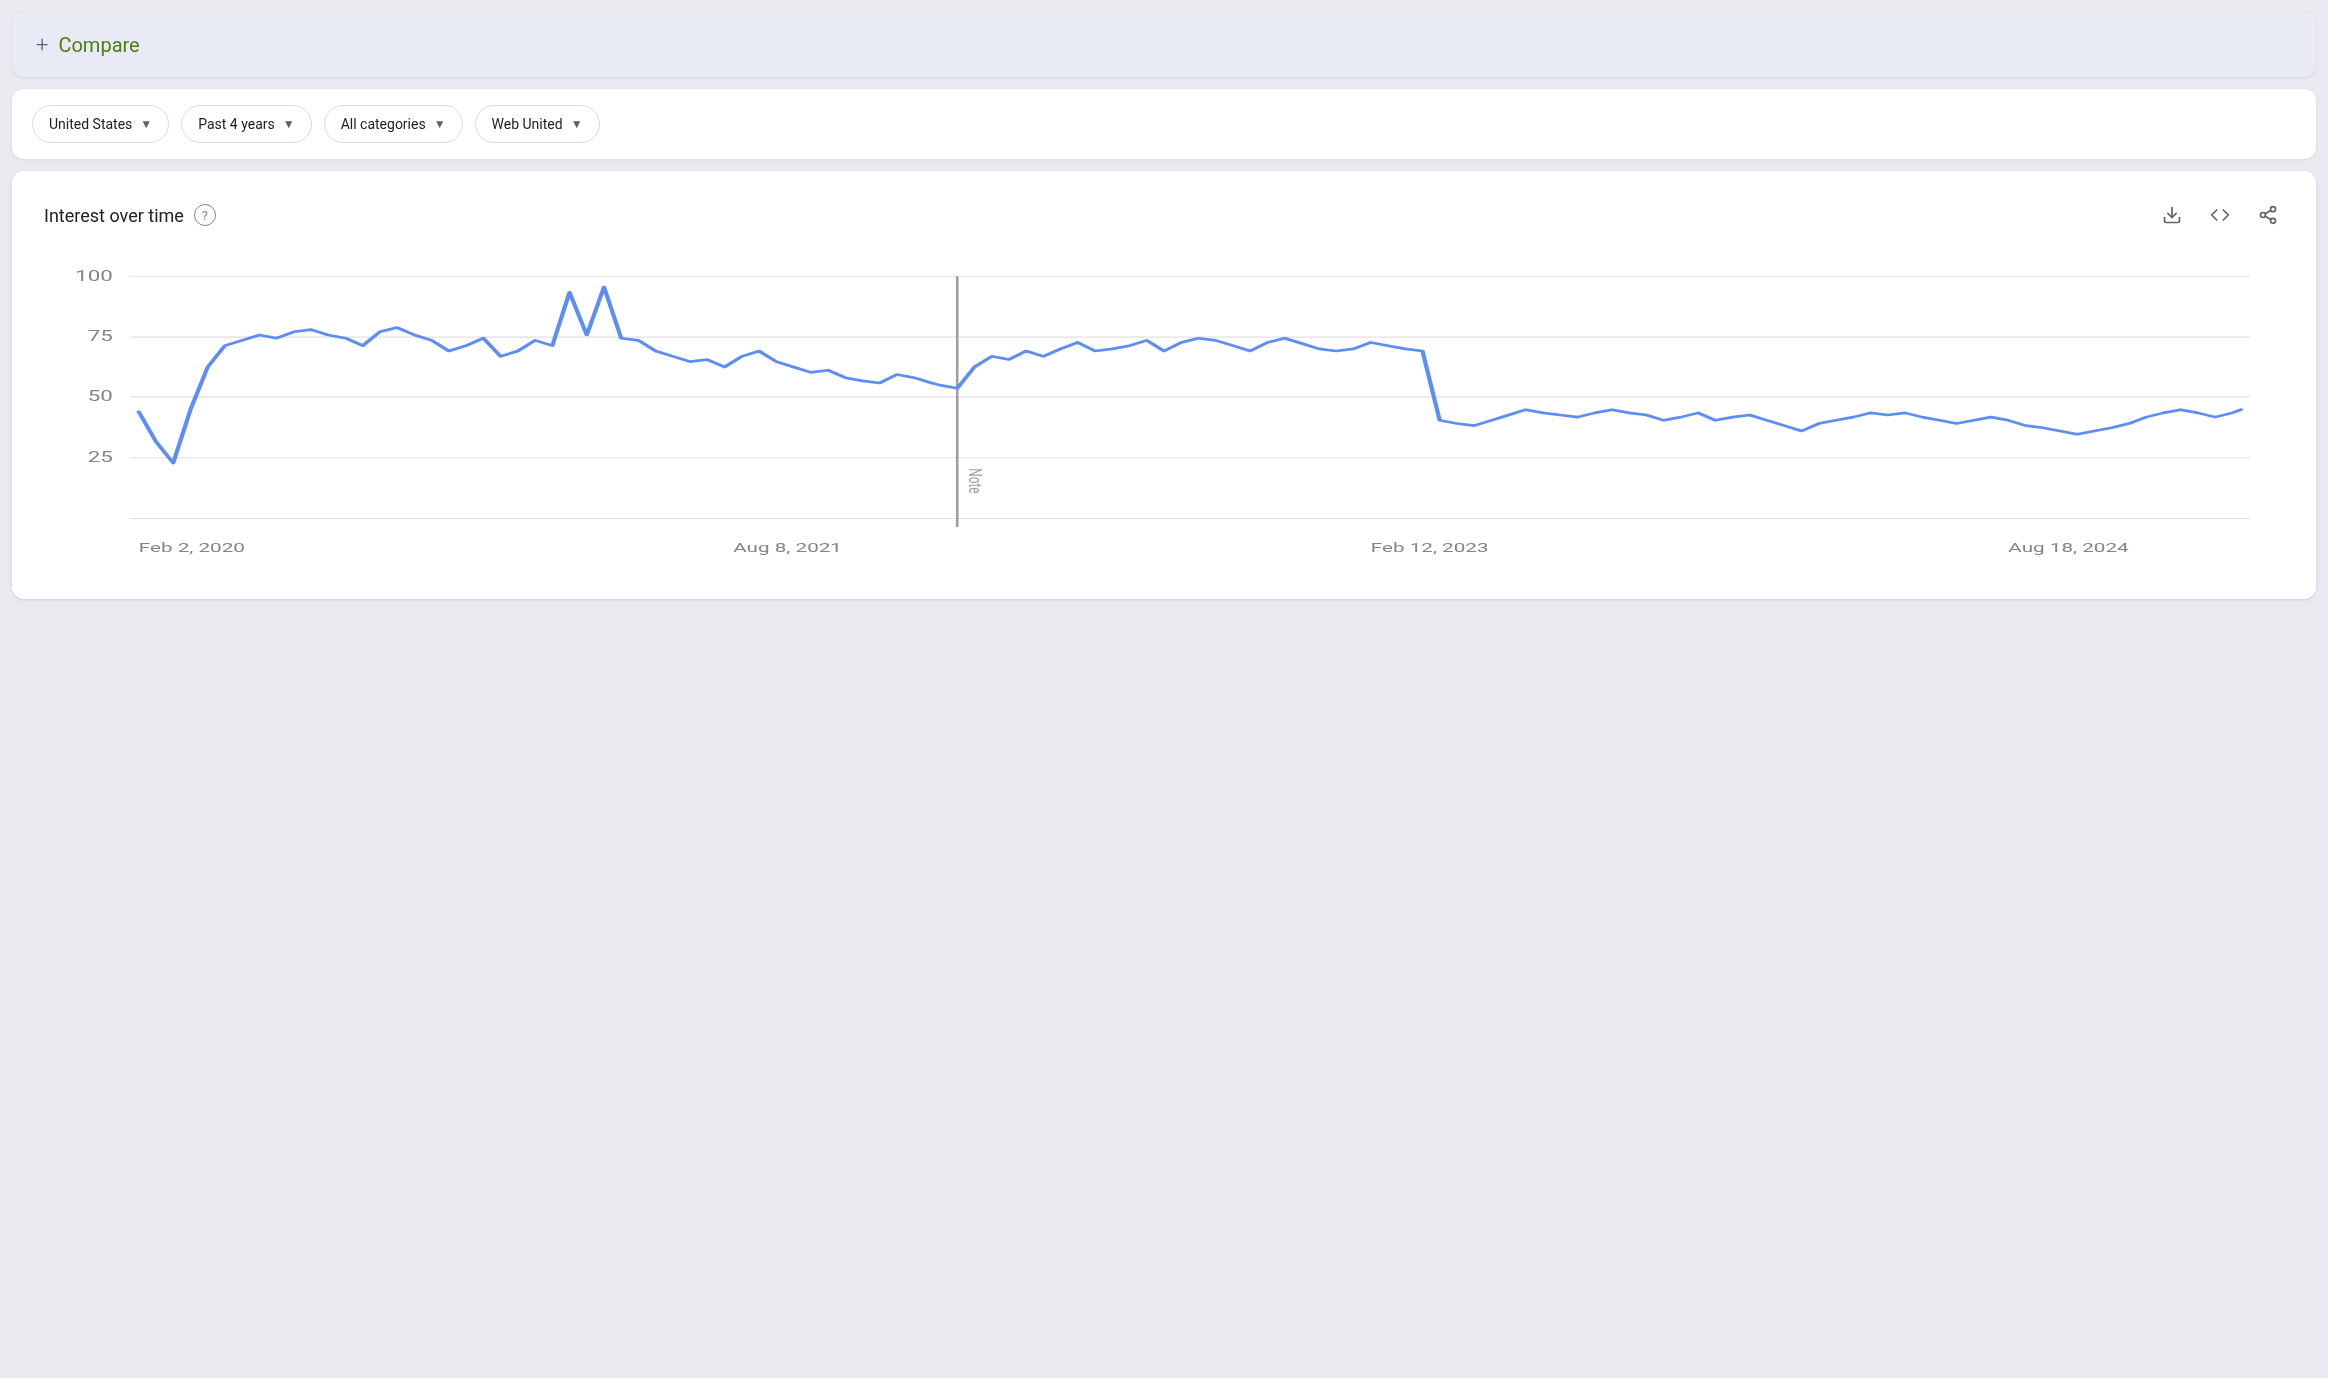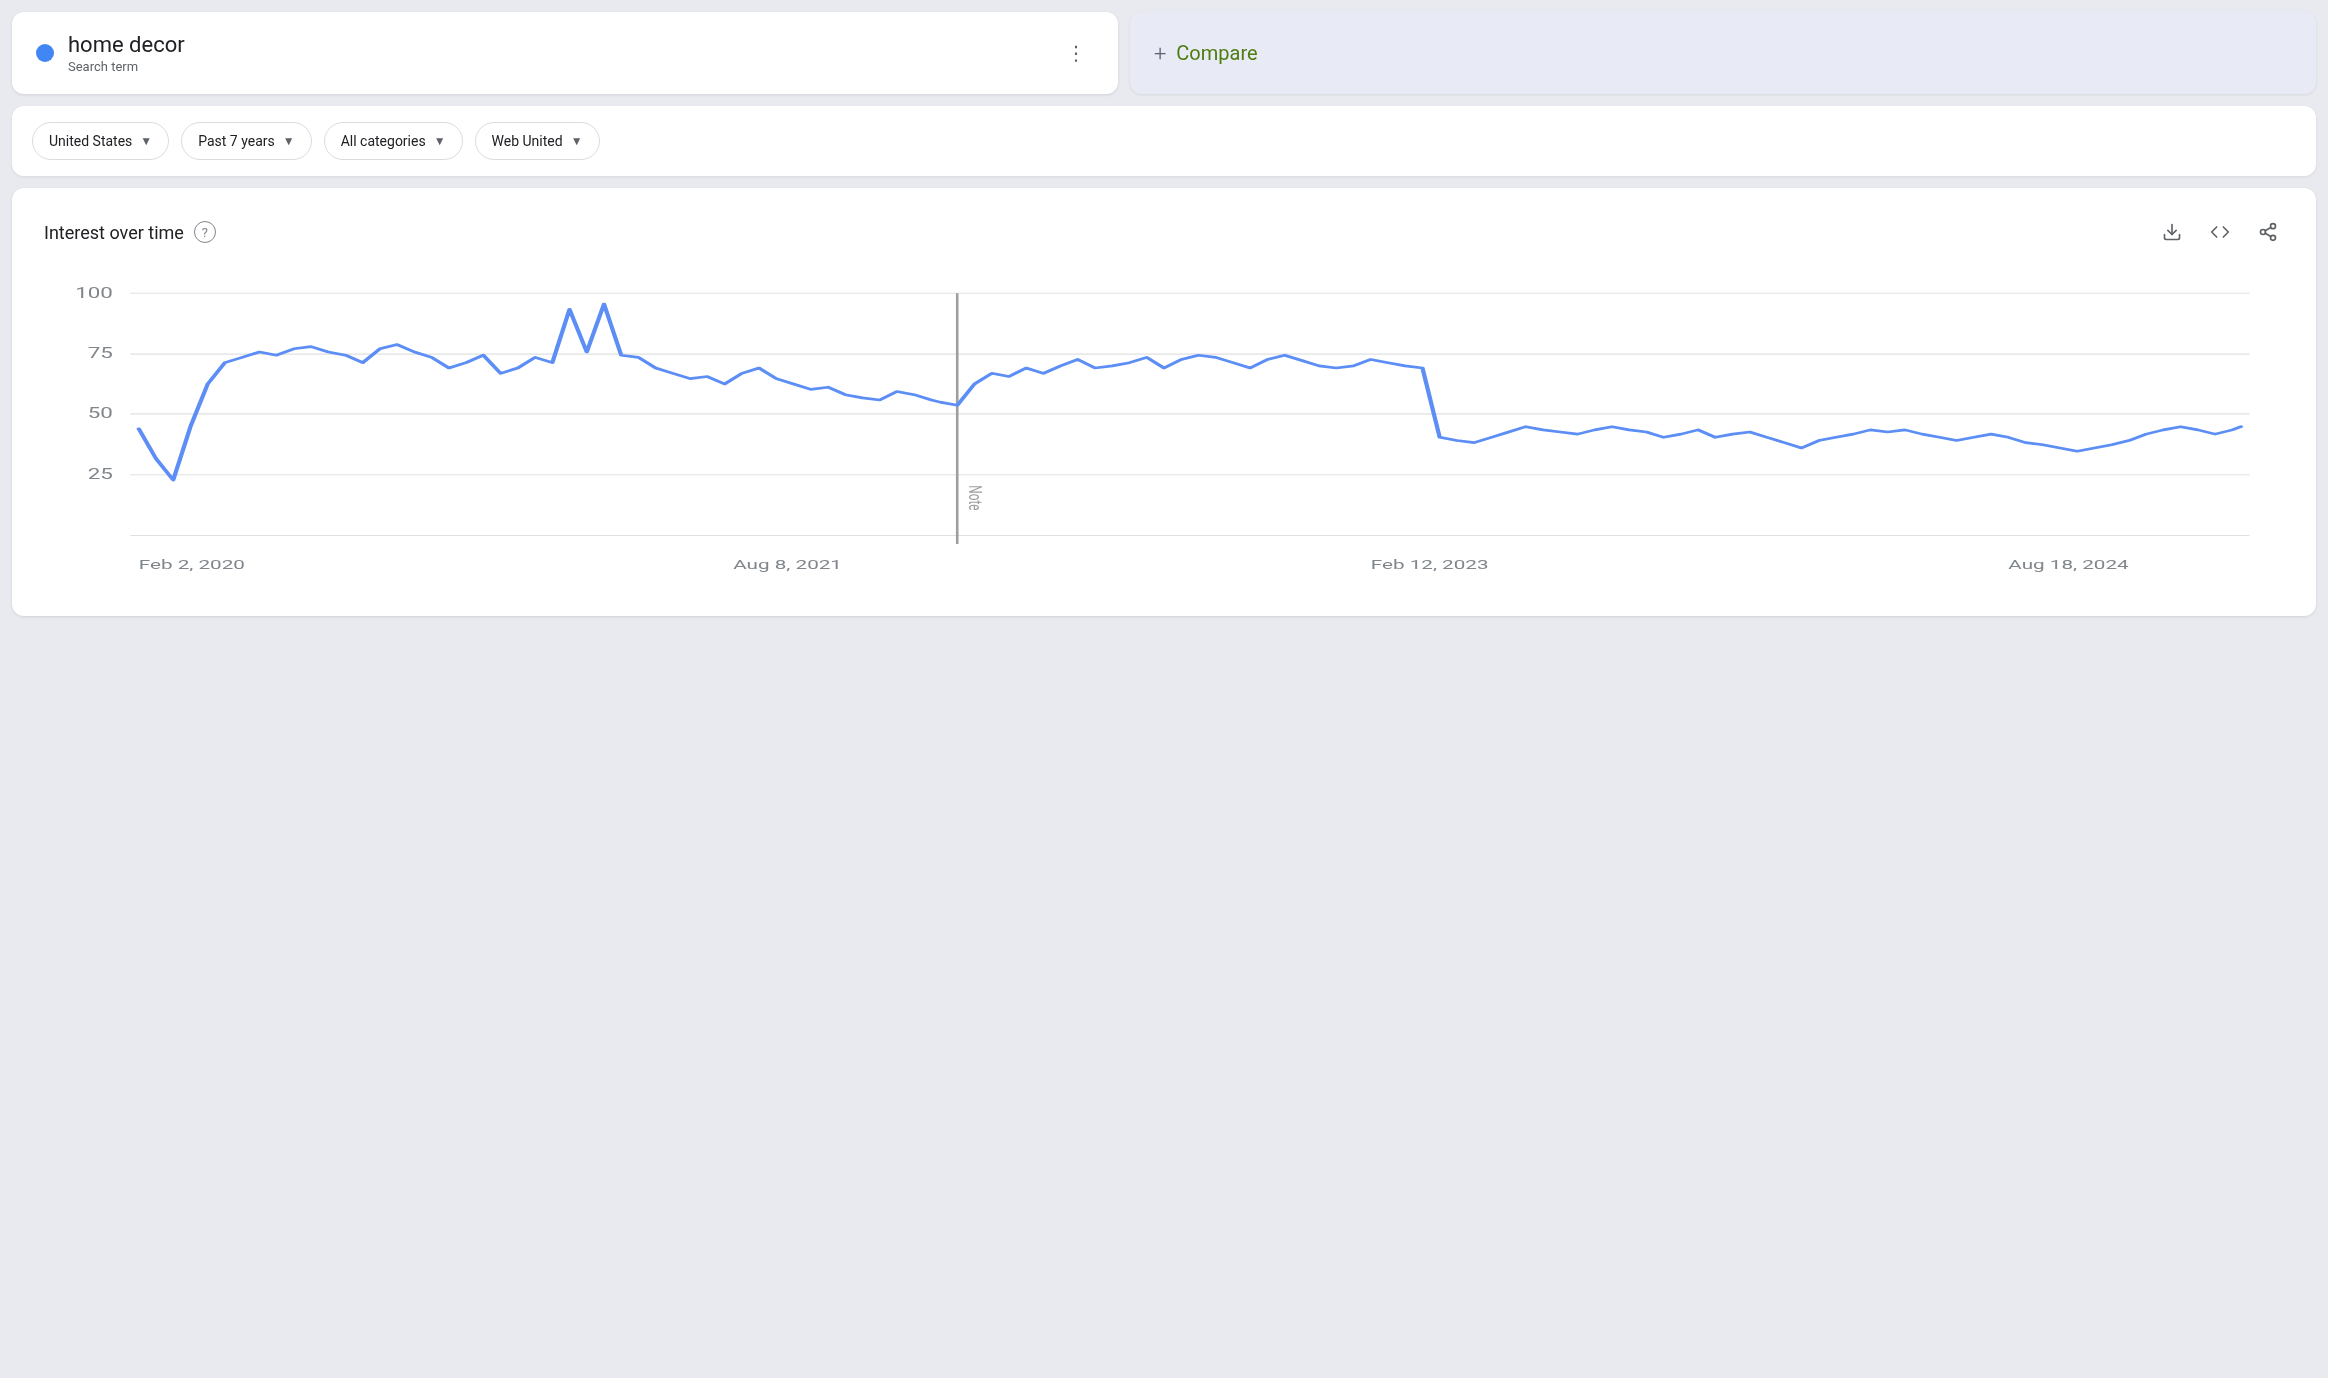--- a/index.html
+++ b/index.html
@@ -192,46 +192,36 @@
 
     .chart-svg {
       width: 100%;
       height: 100%;
     }
   </style>
 </head>
 <body>
 
 <div class="top-section">
-  <div class="search-term-card">
-    <div class="search-term-left">
-      <div class="blue-dot"></div>
-      <div class="search-term-text">
-        <h2>home decor</h2>
-        <p>Search term</p>
-      </div>
-    </div>
-    <button class="more-options-btn">⋮</button>
-  </div>
 
   <div class="compare-card">
     <div class="compare-inner">
       <span class="compare-plus">+</span>
       <span class="compare-label">Compare</span>
     </div>
   </div>
 </div>
 
 <div class="filters-bar">
   <button class="filter-dropdown">
     <span>United States</span>
     <span class="chevron">▼</span>
   </button>
   <button class="filter-dropdown">
-    <span>Past 7 years</span>
+    <span>Past 4 years</span>
     <span class="chevron">▼</span>
   </button>
   <button class="filter-dropdown">
     <span>All categories</span>
     <span class="chevron">▼</span>
   </button>
   <button class="filter-dropdown">
     <span>Web United</span>
     <span class="chevron">▼</span>
   </button>

